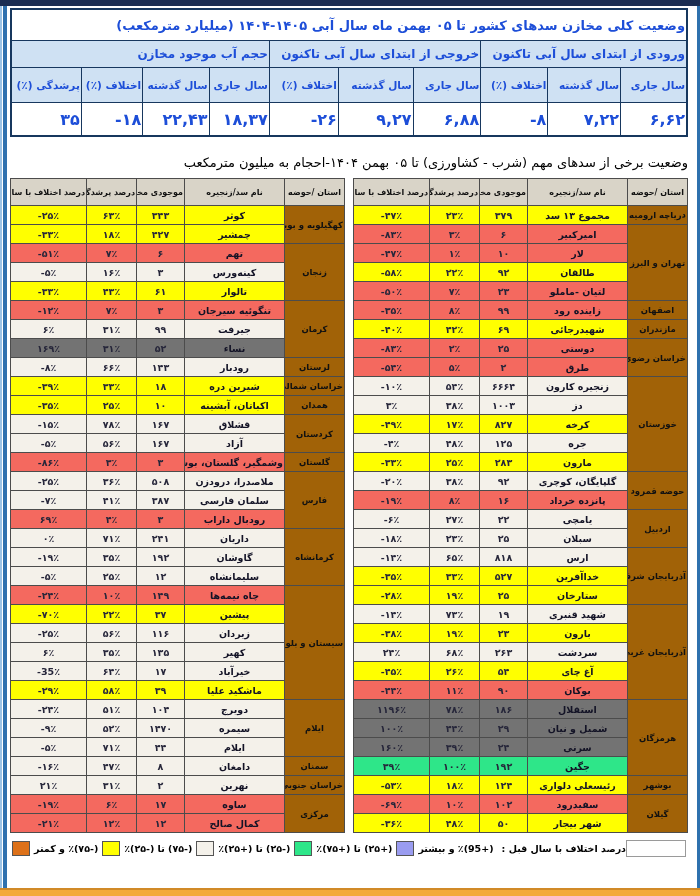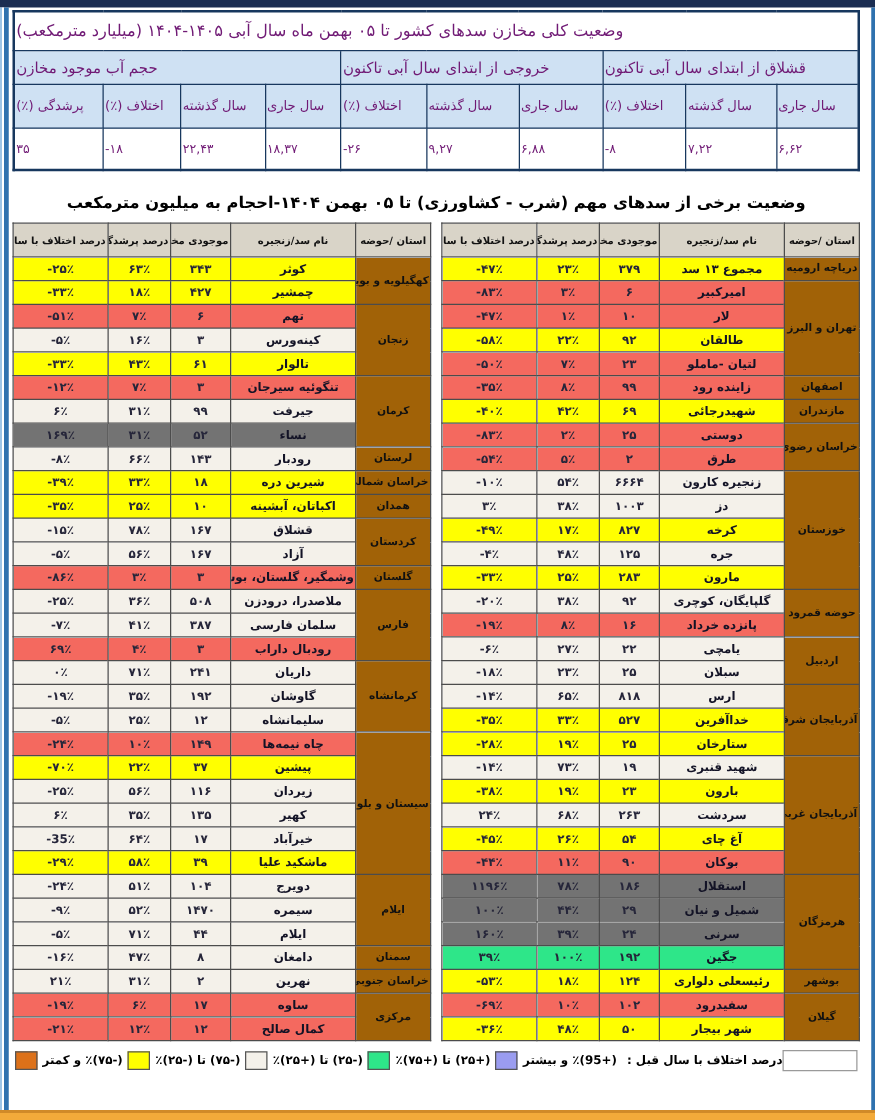--- a/index.html
+++ b/index.html
@@ -8,28 +8,28 @@
   .topbar{position:absolute;top:0;left:0;right:0;height:6px;background:#1b2d52;}
   .leftstrip{position:absolute;left:0;top:6px;bottom:0;width:7px;
        background:linear-gradient(90deg,#9cc3e5 0 2px,#ffffff 2px 3px,#2f71ae 3px 7px);}
   .rightstrip{position:absolute;right:0;top:6px;bottom:8px;width:3px;background:#2f71ae;}
   .bottombar{position:absolute;left:0;right:0;bottom:0;height:8px;
        background:linear-gradient(180deg,#d18a28 0 2px,#f3aa3a 2px 100%);}
   .content{position:absolute;top:8px;left:10px;right:12px;}
 
   
   table.summary{border-collapse:collapse;width:100%;border:2px solid #17375e;}
-  table.summary td{border:1px solid #17375e;text-align:left;font-weight:normal;color:#701a75;}
+  table.summary td{border:1px solid #17375e;text-align:right;font-weight:bold;color:#1d4ed8;}
   td.s-title{font-size:13px;height:28px;background:#ffffff;}
   td.s-group{font-size:12px;height:24px;background:#cfe1f3;}
   td.s-sub{font-size:10.5px;height:32px;background:#cfe1f3;}
-  td.s-val{font-size:10px;height:30px;background:#ffffff;direction:ltr;margin-left:28px;}
+  td.s-val{font-size:16px;height:30px;background:#ffffff;direction:ltr;margin-left:28px;}
 
   
-  .main-title{font-size:13px;font-weight:bold;text-align:center;color:#000;margin:18px 0 8px;}
+  .main-title{font-size:13px;font-weight:normal;color:#000;margin:18px 0 8px;}
 
   
   .halves{display:flex;gap:8px;justify-content:space-between;}
   table.half{border-collapse:collapse;table-layout:fixed;width:334px;border:1px solid #2f71ae;}
   table.half th,table.half td{border:1px solid #4c4c4c;text-align:center;vertical-align:middle;
        padding:0 1px;overflow:hidden;}
   table.half th{background:#d9d4c8;font-size:8px;font-weight:bold;height:26px;color:#111;white-space:nowrap;}
   table.half tr{height:19px;}
   td.prov{background:#a16207;font-size:8.5px;font-weight:bold;color:#111;white-space:nowrap;}
   td.name{font-size:9.5px;font-weight:bold;color:#131326;white-space:nowrap;}
@@ -50,21 +50,21 @@
 <div class="topbar"></div>
 
 <div class="content">
 
   <table class="summary">
     <tbody>
         <tr>
       <td class="s-title" colspan="10">وضعیت کلی مخازن سدهای کشور تا ۰۵ بهمن ماه سال آبی ۱۴۰۵-۱۴۰۴ (میلیارد مترمکعب)</td>
     </tr>
     <tr>
-      <td class="s-group" colspan="3">قشلاق از ابتدای سال آبی تاکنون</td>
+      <td class="s-group" colspan="3">ورودی از ابتدای سال آبی تاکنون</td>
       <td class="s-group" colspan="3">خروجی از ابتدای سال آبی تاکنون</td>
       <td class="s-group" colspan="4">حجم آب موجود مخازن</td>
     </tr>
     <tr>
       <td class="s-sub">سال جاری</td>
       <td class="s-sub">سال گذشته</td>
       <td class="s-sub">اختلاف (٪)</td>
       <td class="s-sub">سال جاری</td>
       <td class="s-sub">سال گذشته</td>
       <td class="s-sub">اختلاف (٪)</td>

